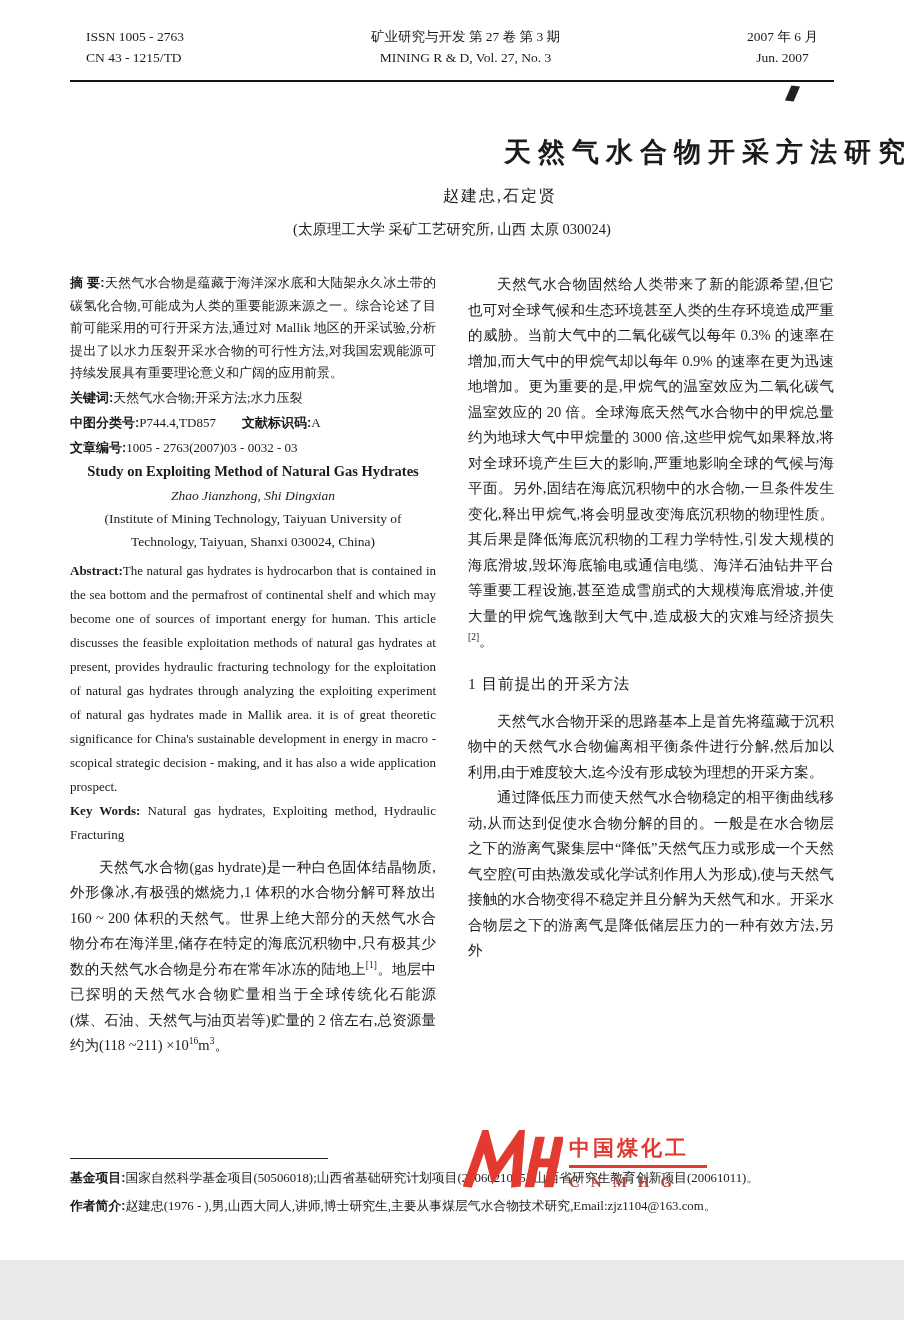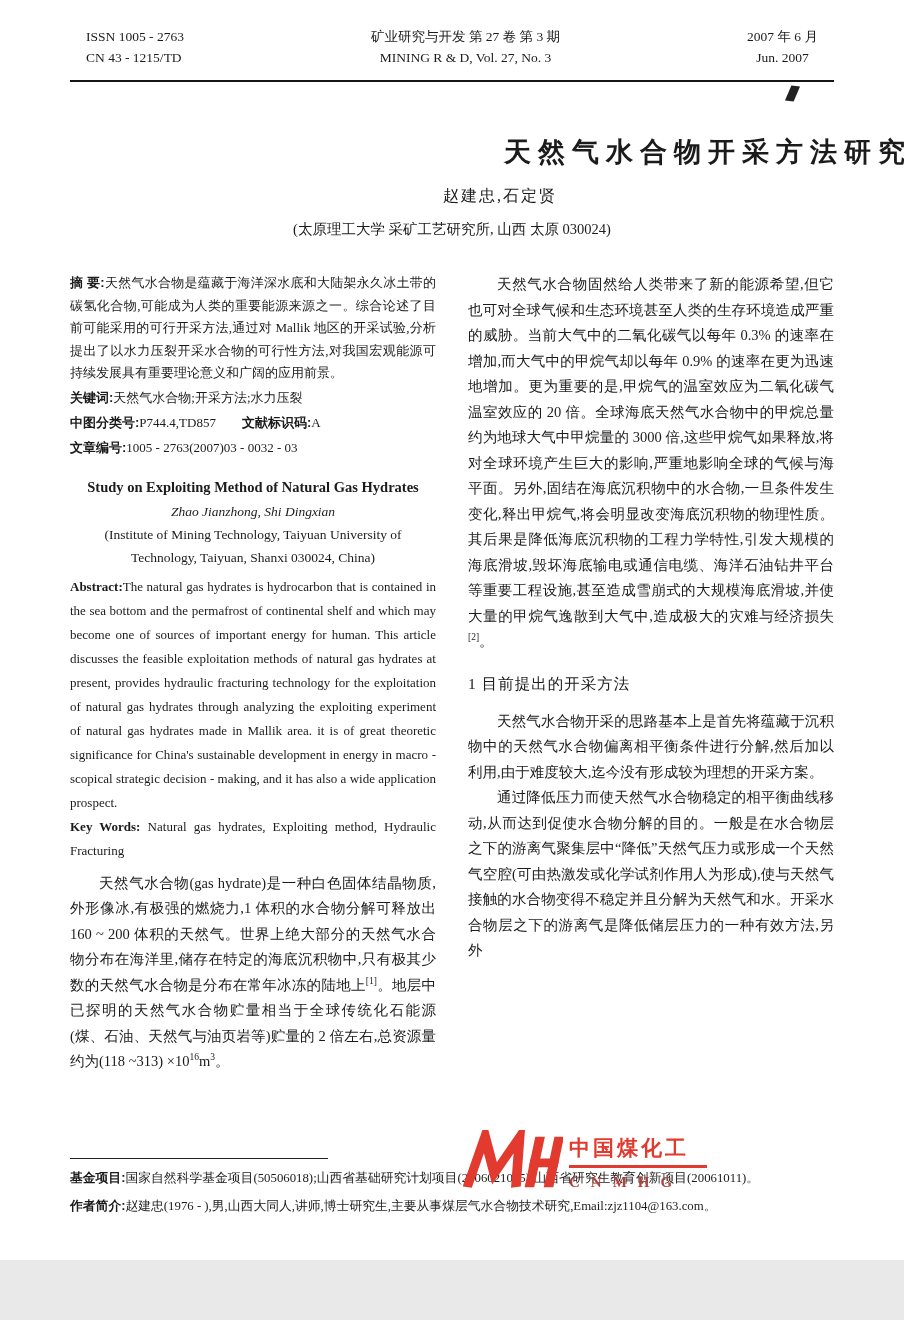--- a/index.html
+++ b/index.html
@@ -45,21 +45,21 @@
     display:flex; gap:32px; overflow:hidden;
   }
   .col { width:366px; }
   p { margin:0; }
   .justify { text-align:justify; }
   .abstract-cn { font-size:13px; line-height:22.5px; }
   .meta-line   { font-size:13px; line-height:25px; }
   .meta-line .sp { display:inline-block; width:26px; }
   b.lbl { font-family:"Liberation Sans","DejaVu Sans",sans-serif; font-weight:bold; }
   .en-title {
-    margin-top:16px; text-align:center; font-weight:bold;
+    text-align:center; font-weight:bold;
     font-size:14.5px; line-height:22px;
   }
   .en-authors { text-align:center; font-style:italic; font-size:13.5px; line-height:23px; margin-top:2px; }
   .en-affil   { text-align:center; font-size:13.5px; line-height:23px; }
   .en-abstract { margin-top:6px; font-size:13px; line-height:24px; }
   .en-keywords { font-size:13px; line-height:24px; }
   .body-para {
     margin-top:8px; font-size:14.5px; line-height:25.5px;
     text-indent:2em;
   }
@@ -139,21 +139,21 @@
 
       <p class="en-title">Study on Exploiting Method of Natural Gas Hydrates</p>
       <p class="en-authors">Zhao Jianzhong, Shi Dingxian</p>
       <p class="en-affil">(Institute of Mining Technology, Taiyuan University of</p>
       <p class="en-affil">Technology, Taiyuan, Shanxi 030024, China)</p>
 
       <p class="en-abstract justify"><b>Abstract:</b><span>The natural gas hydrates is hydrocarbon that is contained in the sea bottom and the permafrost of continental shelf and which may become one of sources of important energy for human. This article discusses the feasible exploitation methods of natural gas hydrates at present, provides hydraulic fracturing technology for the exploitation of natural gas hydrates through analyzing the exploiting experiment of natural gas hydrates made in Mallik area. it is of great theoretic significance for China's sustainable development in energy in macro - scopical strategic decision - making, and it has also a wide application prospect.</span></p>
 
       <p class="en-keywords justify"><b>Key Words:</b> <span>Natural gas hydrates, Exploiting method, Hydraulic Fracturing</span></p>
 
-      <p class="body-para justify"><span>天然气水合物(gas hydrate)是一种白色固体结晶物质,外形像冰,有极强的燃烧力,1 体积的水合物分解可释放出 160 ~ 200 体积的天然气。世界上绝大部分的天然气水合物分布在海洋里,储存在特定的海底沉积物中,只有极其少数的天然气水合物是分布在常年冰冻的陆地上</span><sup>[1]</sup><span>。地层中已探明的天然气水合物贮量相当于全球传统化石能源(煤、石油、天然气与油页岩等)贮量的 2 倍左右,总资源量约为(118 ~313) ×10</span><sup>16</sup><span>m</span><sup>3</sup><span>。</span></p>
+      <p class="body-para justify"><span>天然气水合物(gas hydrate)是一种白色固体结晶物质,外形像冰,有极强的燃烧力,1 体积的水合物分解可释放出 160 ~ 200 体积的天然气。世界上绝大部分的天然气水合物分布在海洋里,储存在特定的海底沉积物中,只有极其少数的天然气水合物是分布在常年冰冻的陆地上</span><sup>[1]</sup><span>。地层中已探明的天然气水合物贮量相当于全球传统化石能源(煤、石油、天然气与油页岩等)贮量的 2 倍左右,总资源量约为(118 ~211) ×10</span><sup>16</sup><span>m</span><sup>3</sup><span>。</span></p>
 
     </div>
 
     <div class="col">
 
       <p class="rc-para justify"><span>天然气水合物固然给人类带来了新的能源希望,但它也可对全球气候和生态环境甚至人类的生存环境造成严重的威胁。当前大气中的二氧化碳气以每年 0.3% 的速率在增加,而大气中的甲烷气却以每年 0.9% 的速率在更为迅速地增加。更为重要的是,甲烷气的温室效应为二氧化碳气温室效应的 20 倍。全球海底天然气水合物中的甲烷总量约为地球大气中甲烷量的 3000 倍,这些甲烷气如果释放,将对全球环境产生巨大的影响,严重地影响全球的气候与海平面。另外,固结在海底沉积物中的水合物,一旦条件发生变化,释出甲烷气,将会明显改变海底沉积物的物理性质。其后果是降低海底沉积物的工程力学特性,引发大规模的海底滑坡,毁坏海底输电或通信电缆、海洋石油钻井平台等重要工程设施,甚至造成雪崩式的大规模海底滑坡,并使大量的甲烷气逸散到大气中,造成极大的灾难与经济损失</span><sup>[2]</sup><span>。</span></p>
 
       <h2 class="rc-h1" style="font-weight:normal;">1  目前提出的开采方法</h2>
 
       <p class="rc-para justify">天然气水合物开采的思路基本上是首先将蕴藏于沉积物中的天然气水合物偏离相平衡条件进行分解,然后加以利用,由于难度较大,迄今没有形成较为理想的开采方案。</p>

